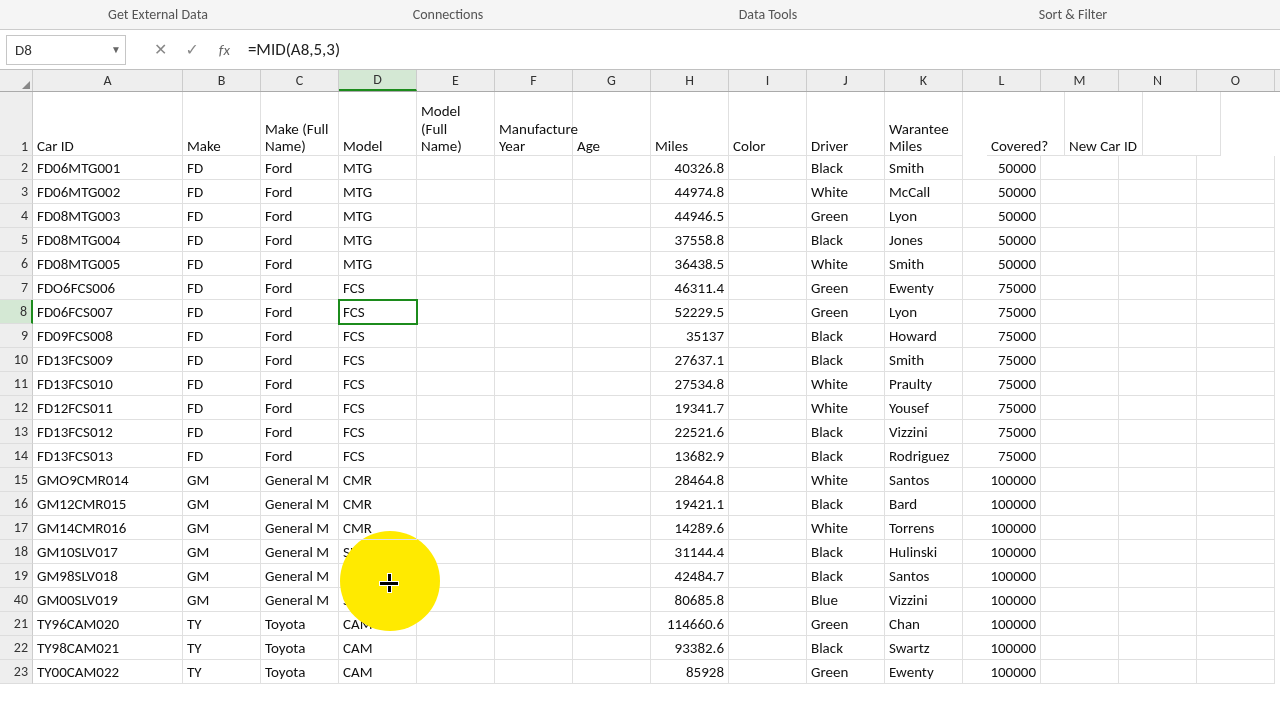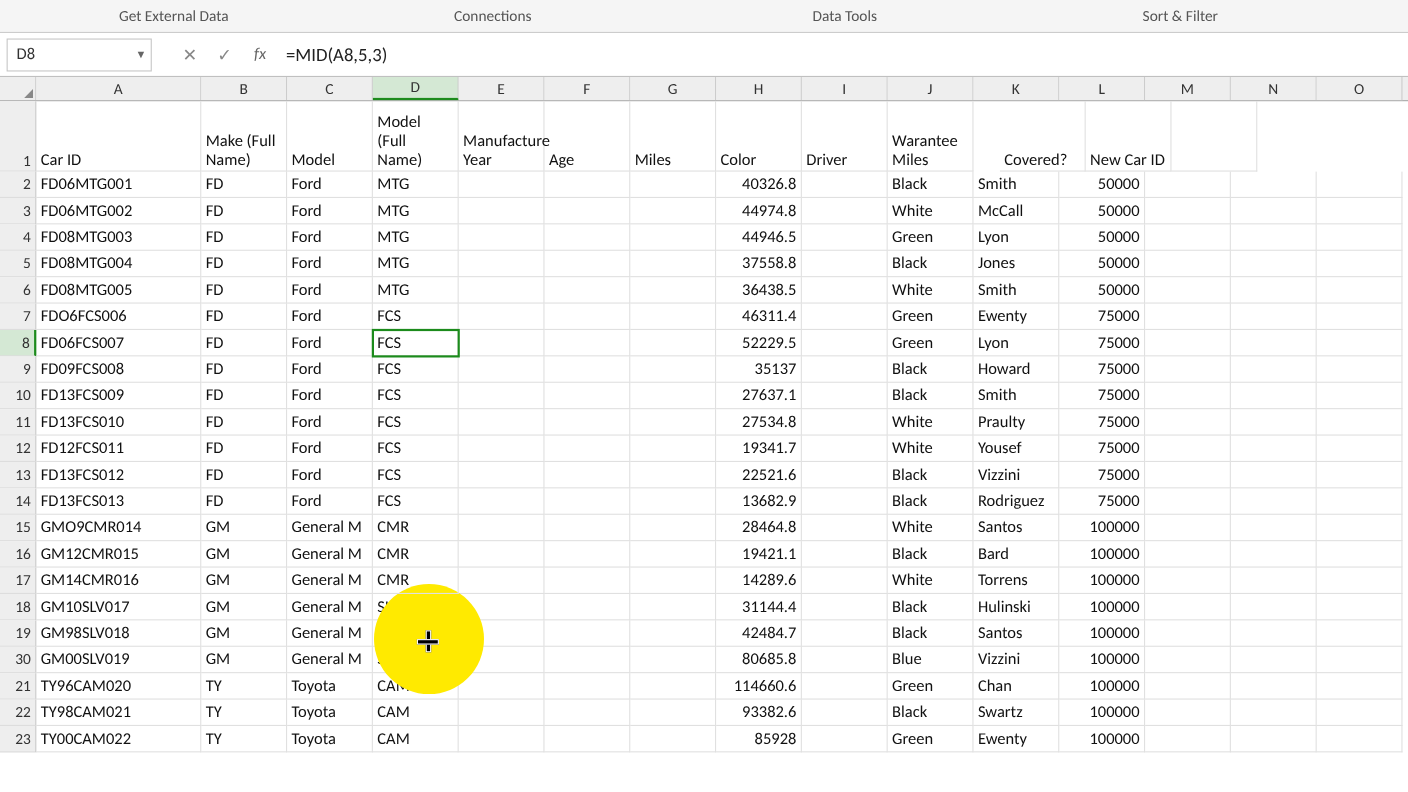--- a/index.html
+++ b/index.html
@@ -6,21 +6,21 @@
 body { background: #fff; width: 1280px; height: 720px; overflow: hidden; position: relative; }
 
 .ribbon-groups { display: flex; height: 30px; align-items: center; padding-left: 8px; border-bottom: 1px solid #ccc; background: #f5f5f5; }
 .ribbon-grp { color: #555; font-size: 14px; text-align: center; }
 .grp-1 { width: 300px; }
 .grp-2 { width: 280px; }
 .grp-3 { width: 250px; }
 .grp-4 { width: 360px; }
 
 .formula-bar { display: flex; align-items: center; height: 40px; border-bottom: 1px solid #c0c0c0; }
-.namebox { width: 132px; height: 30px; border: 1px solid #c6c6c6; margin-left: 6px; display: flex; align-items: center; padding: 0 8px; font-size: 15px; color: #333; position: relative; }
+.namebox { width: 120px; height: 30px; border: 1px solid #c6c6c6; margin-left: 6px; display: flex; align-items: center; padding: 0 8px; font-size: 15px; color: #333; position: relative; }
 .namebox-arrow { position: absolute; right: 4px; color: #666; font-size: 10px; }
 .fb-sep { width: 18px; }
 .fb-btns { display: flex; align-items: center; gap: 18px; padding: 0 10px; color: #888; }
 .fx-label { font-style: italic; color: #666; font-size: 15px; margin: 0 10px; }
 .formula-input { flex: 1; height: 30px; border: none; font-size: 17px; color: #222; padding: 0 8px; outline: none; }
 
 .sheet { position: relative; }
 
 .col-headers { display: flex; height: 22px; background: #eee; border-bottom: 1px solid #aaa; }
 .corner { width: 33px; border-right: 1px solid #ccc; background: #eee; display: flex; align-items: flex-end; justify-content: flex-end; }
@@ -103,20 +103,21 @@
       <div class="ch w-K">K</div>
       <div class="ch w-L">L</div>
       <div class="ch w-M">M</div>
       <div class="ch w-N">N</div>
       <div class="ch w-O">O</div>
     </div>
   <div id="rows-container">
       <div class="row hdr-row" style="height: 64px;">
         <div class="rh" style="align-items:flex-end;">1</div>
         <div class="cell w-A" style="align-items: flex-end;">Car ID</div>
+        <div class="cell w-B" style="align-items: flex-end;">Make</div>
         <div class="cell w-C" style="align-items: flex-end;">Make (Full Name)</div>
         <div class="cell w-D" style="align-items: flex-end;">Model</div>
         <div class="cell w-E" style="align-items: flex-end;">Model (Full Name)</div>
         <div class="cell w-F" style="align-items: flex-end;">Manufacture Year</div>
         <div class="cell w-G" style="align-items: flex-end;">Age</div>
         <div class="cell w-H" style="align-items: flex-end;">Miles</div>
         <div class="cell w-J" style="align-items: flex-end;">Color</div>
         <div class="cell w-K" style="align-items: flex-end;">Driver</div>
         <div class="cell w-L" style="align-items: flex-end;">Warantee Miles</div>
         <div class="cell w-M" style="align-items: flex-end; margin-left: 24px;">Covered?</div>
@@ -441,21 +442,21 @@
         <div class="cell w-H c-num">42484.7</div>
         <div class="cell w-I"></div>
         <div class="cell w-J">Black</div>
         <div class="cell w-K">Santos</div>
         <div class="cell w-L c-num">100000</div>
         <div class="cell w-M"></div>
         <div class="cell w-N"></div>
         <div class="cell w-O"></div>
       </div>
       <div class="row">
-        <div class="rh">30</div>
+        <div class="rh">40</div>
         <div class="cell w-A">GM00SLV019</div>
         <div class="cell w-B">GM</div>
         <div class="cell w-C">General M</div>
         <div class="cell w-D">SLV</div>
         <div class="cell w-E"></div>
         <div class="cell w-F"></div>
         <div class="cell w-G"></div>
         <div class="cell w-H c-num">80685.8</div>
         <div class="cell w-I"></div>
         <div class="cell w-J">Blue</div>

